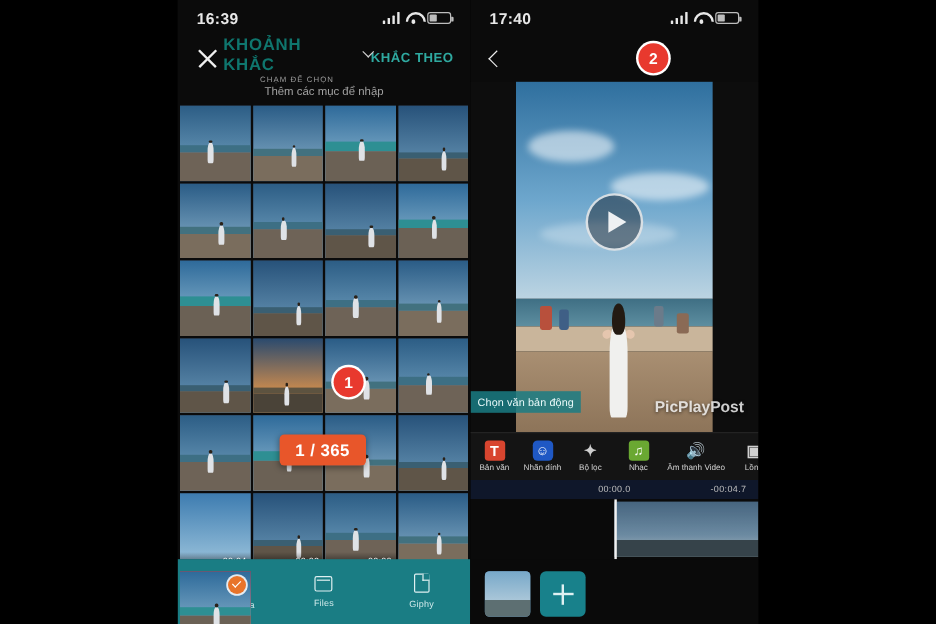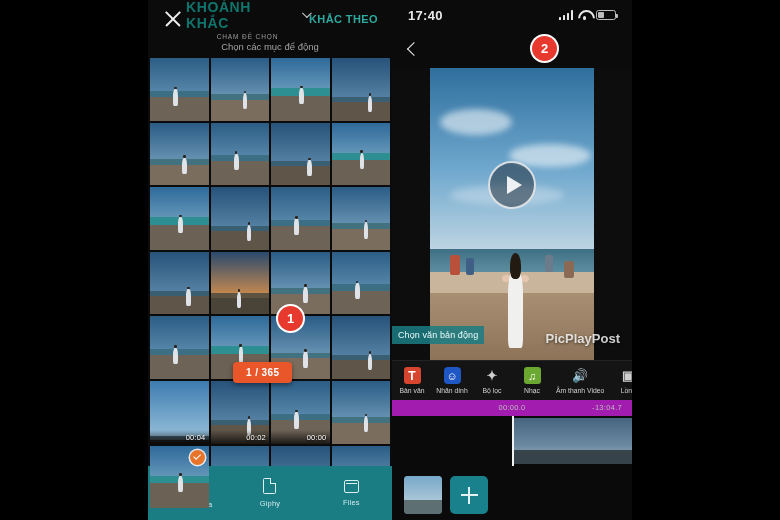--- a/index.html
+++ b/index.html
@@ -79,21 +79,21 @@
 
   .cell.selected { outline:2.5px solid #e8392e; outline-offset:-2px; z-index:3; }
   .check { position:absolute; right:4px; top:4px; width:15px; height:15px; border-radius:50%;
     background:#e8742a; display:flex; align-items:center; justify-content:center;
     box-shadow:0 0 0 1.5px rgba(255,255,255,.85); }
   .check::after{ content:""; width:6px; height:3px; border-left:1.6px solid #fff;
     border-bottom:1.6px solid #fff; transform:rotate(-45deg) translate(.5px,-1px); }
 
   
   .count-pill { position:absolute; left:85px; top:362px; background:#e8562a; color:#fff;
-    font-size:10px; font-weight:700; padding:5px 13px; border-radius:4px;
+    font-size:14px; font-weight:700; padding:5px 13px; border-radius:4px;
     letter-spacing:.4px; z-index:6; box-shadow:0 2px 5px rgba(0,0,0,.4); }
 
   
   .lnav { position:absolute; left:0; right:0; bottom:0; height:54px; background:#1a7d84;
     display:flex; align-items:center; }
   .lnav-item { flex:1; display:flex; flex-direction:column; align-items:center; gap:5px;
     cursor:pointer; }
   .lnav-label { font-size:7.5px; color:#cfe9ea; letter-spacing:.2px; }
   .nv-phone { width:11px; height:17px; border:1.4px solid #dff0f1; border-radius:2.5px; }
   .nv-file { width:13px; height:16px; border:1.4px solid #dff0f1; border-radius:1.5px;
@@ -161,21 +161,21 @@
     cursor:pointer; padding:0 4px; min-width:40px; }
   .tool-label { font-size:6.8px; color:#d2d2d2; white-space:nowrap; }
   .ti { width:17px; height:17px; display:flex; align-items:center; justify-content:center;
     border-radius:3px; font-size:12px; font-weight:700; color:#fff; }
   .ti-text { background:#d8452f; }
   .ti-sticker { background:#1f58c4; border-radius:4px; font-size:11px; }
   .ti-music { background:#6aa832; font-size:11px; }
   .ti-plain { color:#cfcfcf; font-size:13px; }
 
   
-  .tl-times { position:relative; height:16px; background:#a21caf; }
+  .tl-times { position:relative; height:16px; background:#0f172a; }
   .tl-times span { position:absolute; top:3px; font-size:7.5px; color:#bdbdbd;
     letter-spacing:.3px; }
   .tl-start { left:50%; transform:translateX(-50%); }
   .tl-end { right:10px; }
 
   .tl-track { position:relative; height:50px; background:#0a0a0a; overflow:hidden; }
   .tl-clip { position:absolute; left:50%; top:2px; height:46px; width:140px;
     background:linear-gradient(#4d6f8c,#7698b2 60%,#b9c9d2); opacity:.9; }
   .tl-clip::after{ content:""; position:absolute; left:0; right:0; bottom:0; height:30%;
     background:#3b4a52; }
@@ -205,34 +205,49 @@
   .badge-1 { left:278px; top:306px; }
   .badge-2 { left:532px; top:36px; }
 </style>
 </head>
 <body>
 
 <div class="screen">
 
   <div class="phone phone-left">
 
+    <div class="statusbar">
+      <div class="status-time">16:39</div>
+      <div class="status-icons">
+        <span class="ico-signal">
+            <i></i>
+            <i></i>
+            <i></i>
+            <i></i>
+          </span>
+        <span class="ico-wifi"></span>
+        <span class="ico-batt">
+            <i></i>
+          </span>
+      </div>
+    </div>
 
     <div class="lhdr">
       <div class="x-btn"></div>
       <div class="ltitle-wrap">
         <div class="ltitle-row">
           <span class="ltitle">KHOẢNH KHẮC</span>
           <span class="chev"></span>
         </div>
         <div class="lsub">CHẠM ĐỂ CHỌN</div>
       </div>
       <div class="lnext">KHẮC THEO</div>
     </div>
 
-    <div class="lhint">Chọn các mục để động</div>
+    <div class="lhint">Thêm các mục để nhập</div>
 
     <div class="grid" id="photo-grid">
         <div class="cell">
           <div class="sky" style="background:linear-gradient(#2c5d85,#79a8c6)"></div>
           <div class="sea" style="top:52%;height:10%;background:#3d6f84"></div>
           <div class="sand" style="top:calc(52% + 10%);background:#6e6357"></div>
           <div class="fig" style="left:40%;top:50%;height:26%"></div>
           <div class="head" style="left:calc(40% + 1.5%);top:calc(50% - 4%)"></div>
         </div>
         <div class="cell">
@@ -432,26 +447,26 @@
       </div>
 
     <div class="count-pill">1 / 365</div>
 
     <div class="lnav" id="left-nav">
         <div class="lnav-item">
           <span class="nv-phone"></span>
           <span class="lnav-label">Cuộn camera</span>
         </div>
         <div class="lnav-item">
+          <span class="nv-folder"></span>
+          <span class="lnav-label">Files</span>
+        </div>
+        <div class="lnav-item">
           <span class="nv-file"></span>
           <span class="lnav-label">Giphy</span>
-        </div>
-        <div class="lnav-item">
-          <span class="nv-folder"></span>
-          <span class="lnav-label">Files</span>
         </div>
       </div>
   </div>
 
   <div class="phone phone-right">
 
     <div class="statusbar">
       <div class="status-time">17:40</div>
       <div class="status-icons">
         <span class="ico-signal">
@@ -518,21 +533,21 @@
           <span class="tool-label">Âm thanh Video</span>
         </div>
         <div class="tool">
           <span class="ti ti-plain">▣</span>
           <span class="tool-label">Lồng</span>
         </div>
       </div>
 
     <div class="tl-times">
       <span class="tl-start">00:00.0</span>
-      <span class="tl-end">-13:04.7</span>
+      <span class="tl-end">-00:04.7</span>
     </div>
 
     <div class="tl-track">
       <div class="tl-clip"></div>
       <div class="playhead"></div>
     </div>
 
     <div class="tl-clips">
       <div class="clip-thumb">
         <div class="s1"></div>

